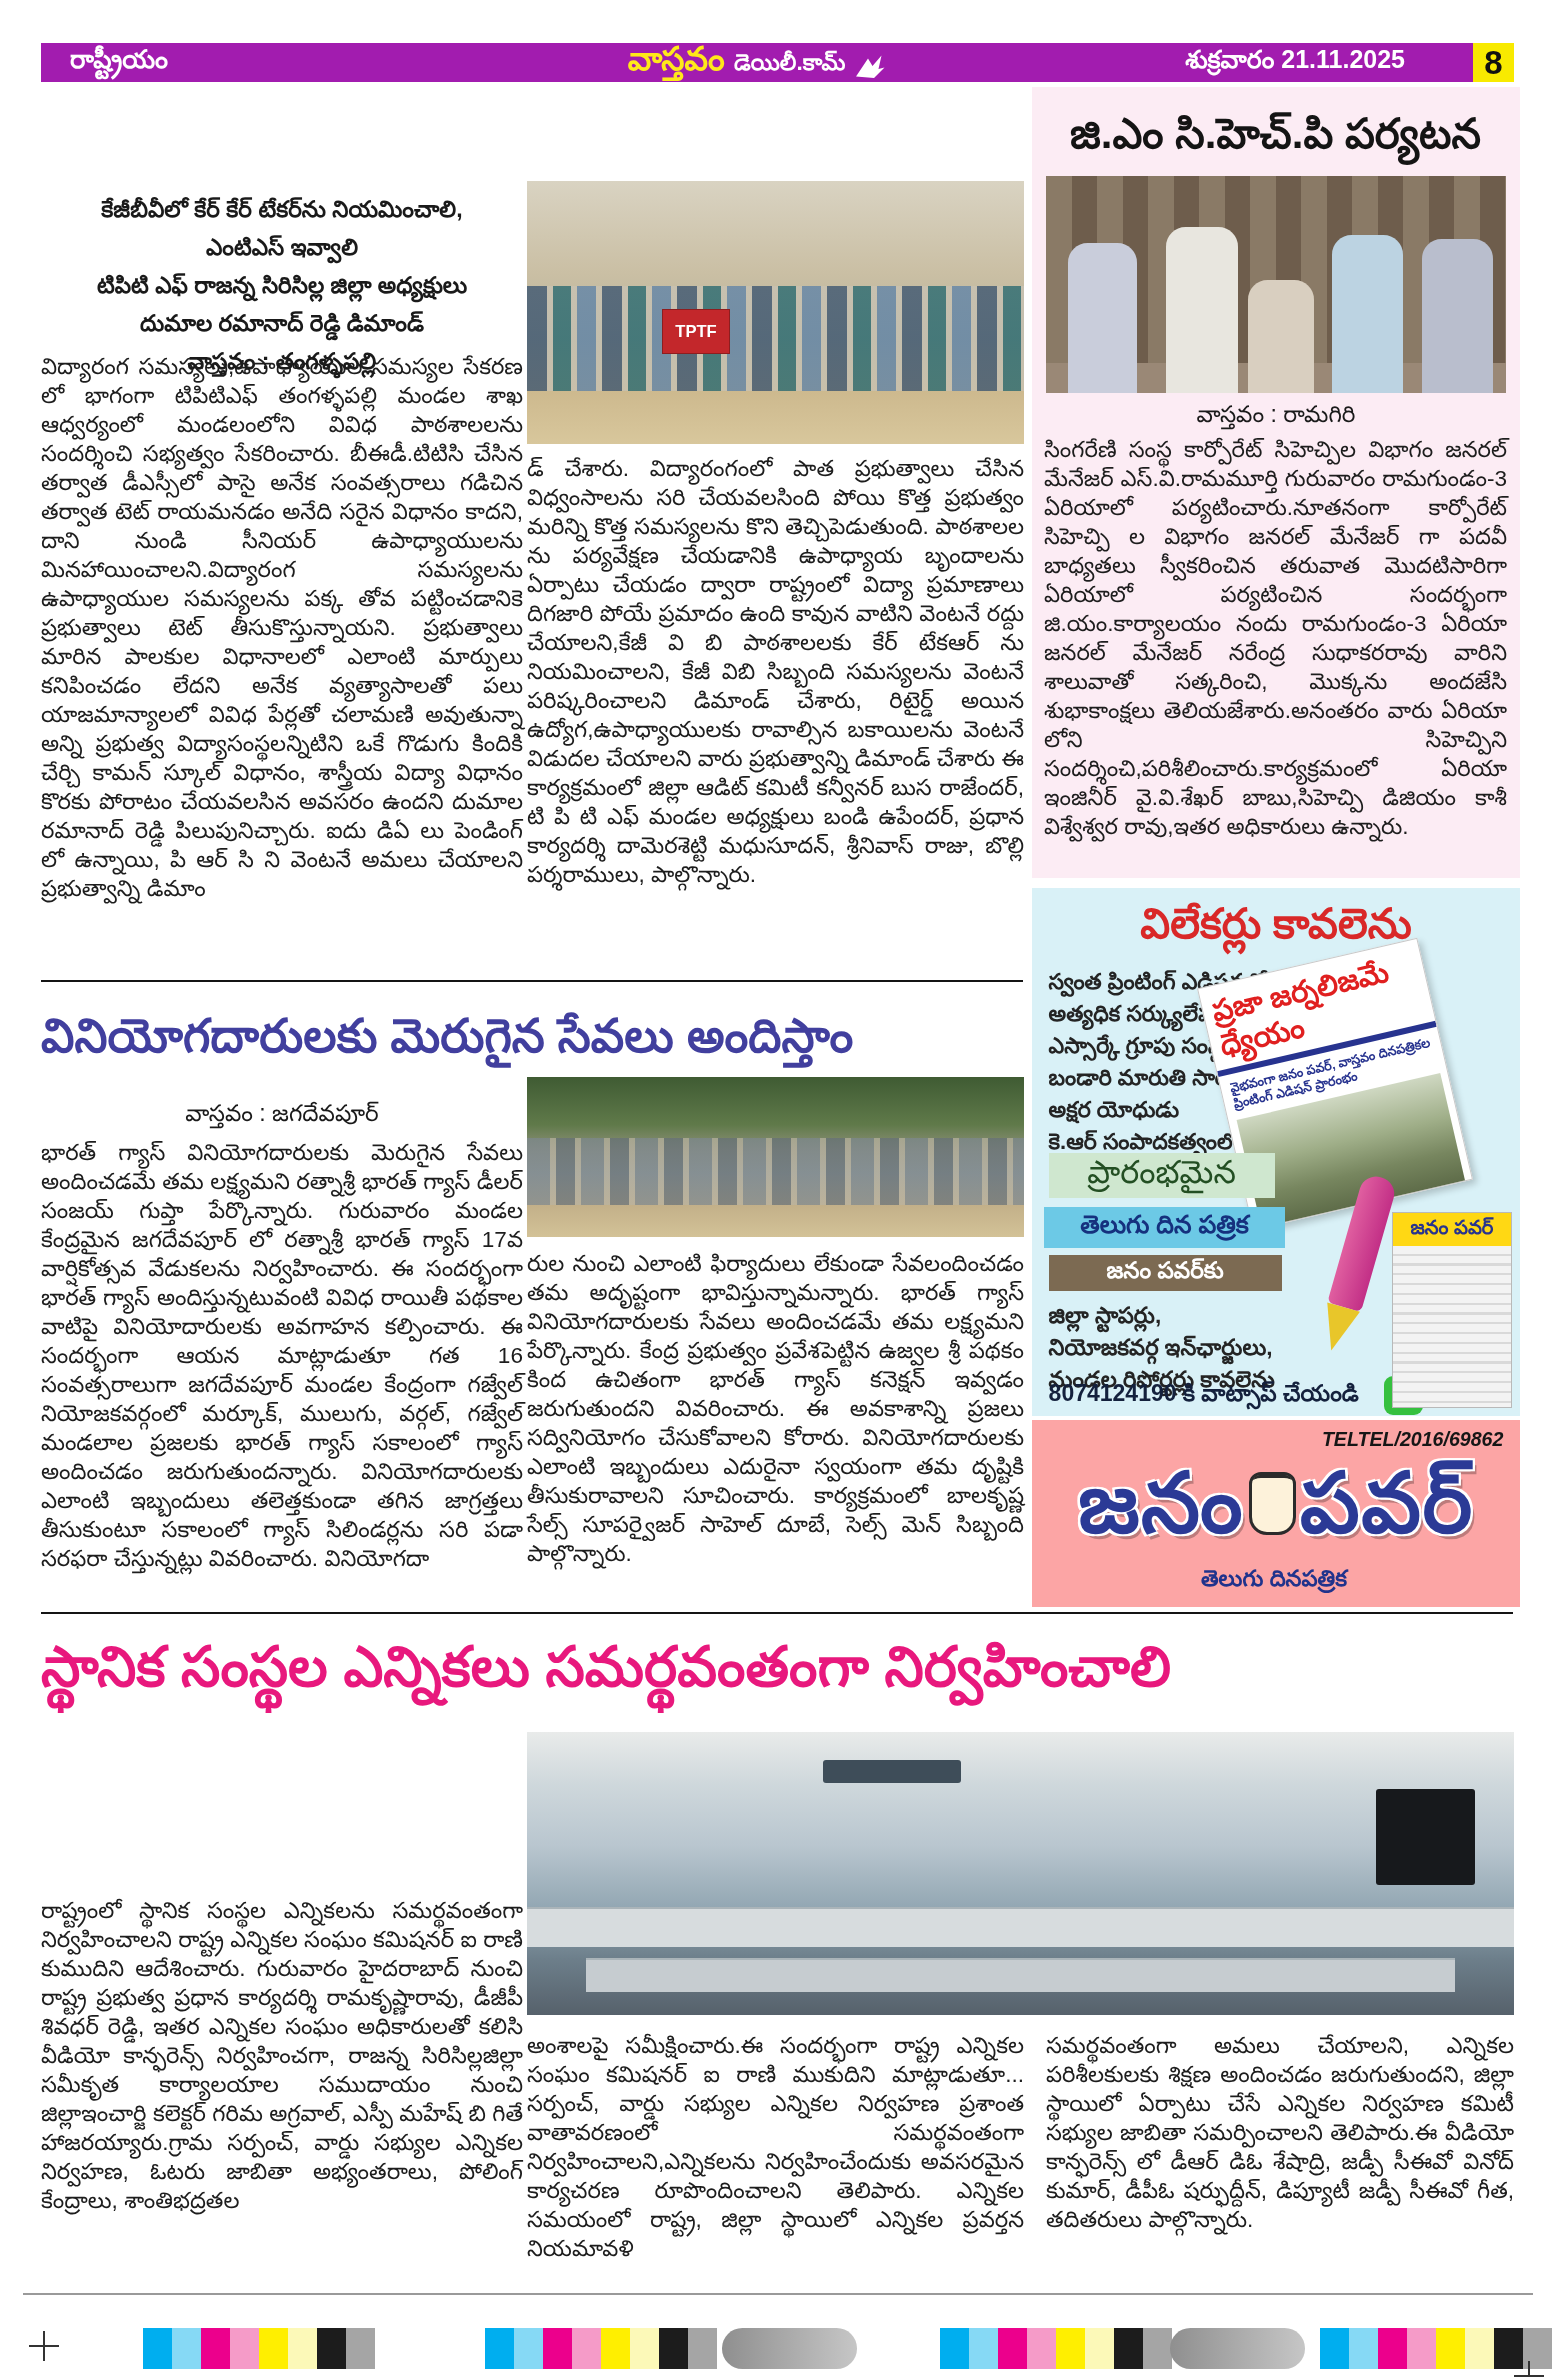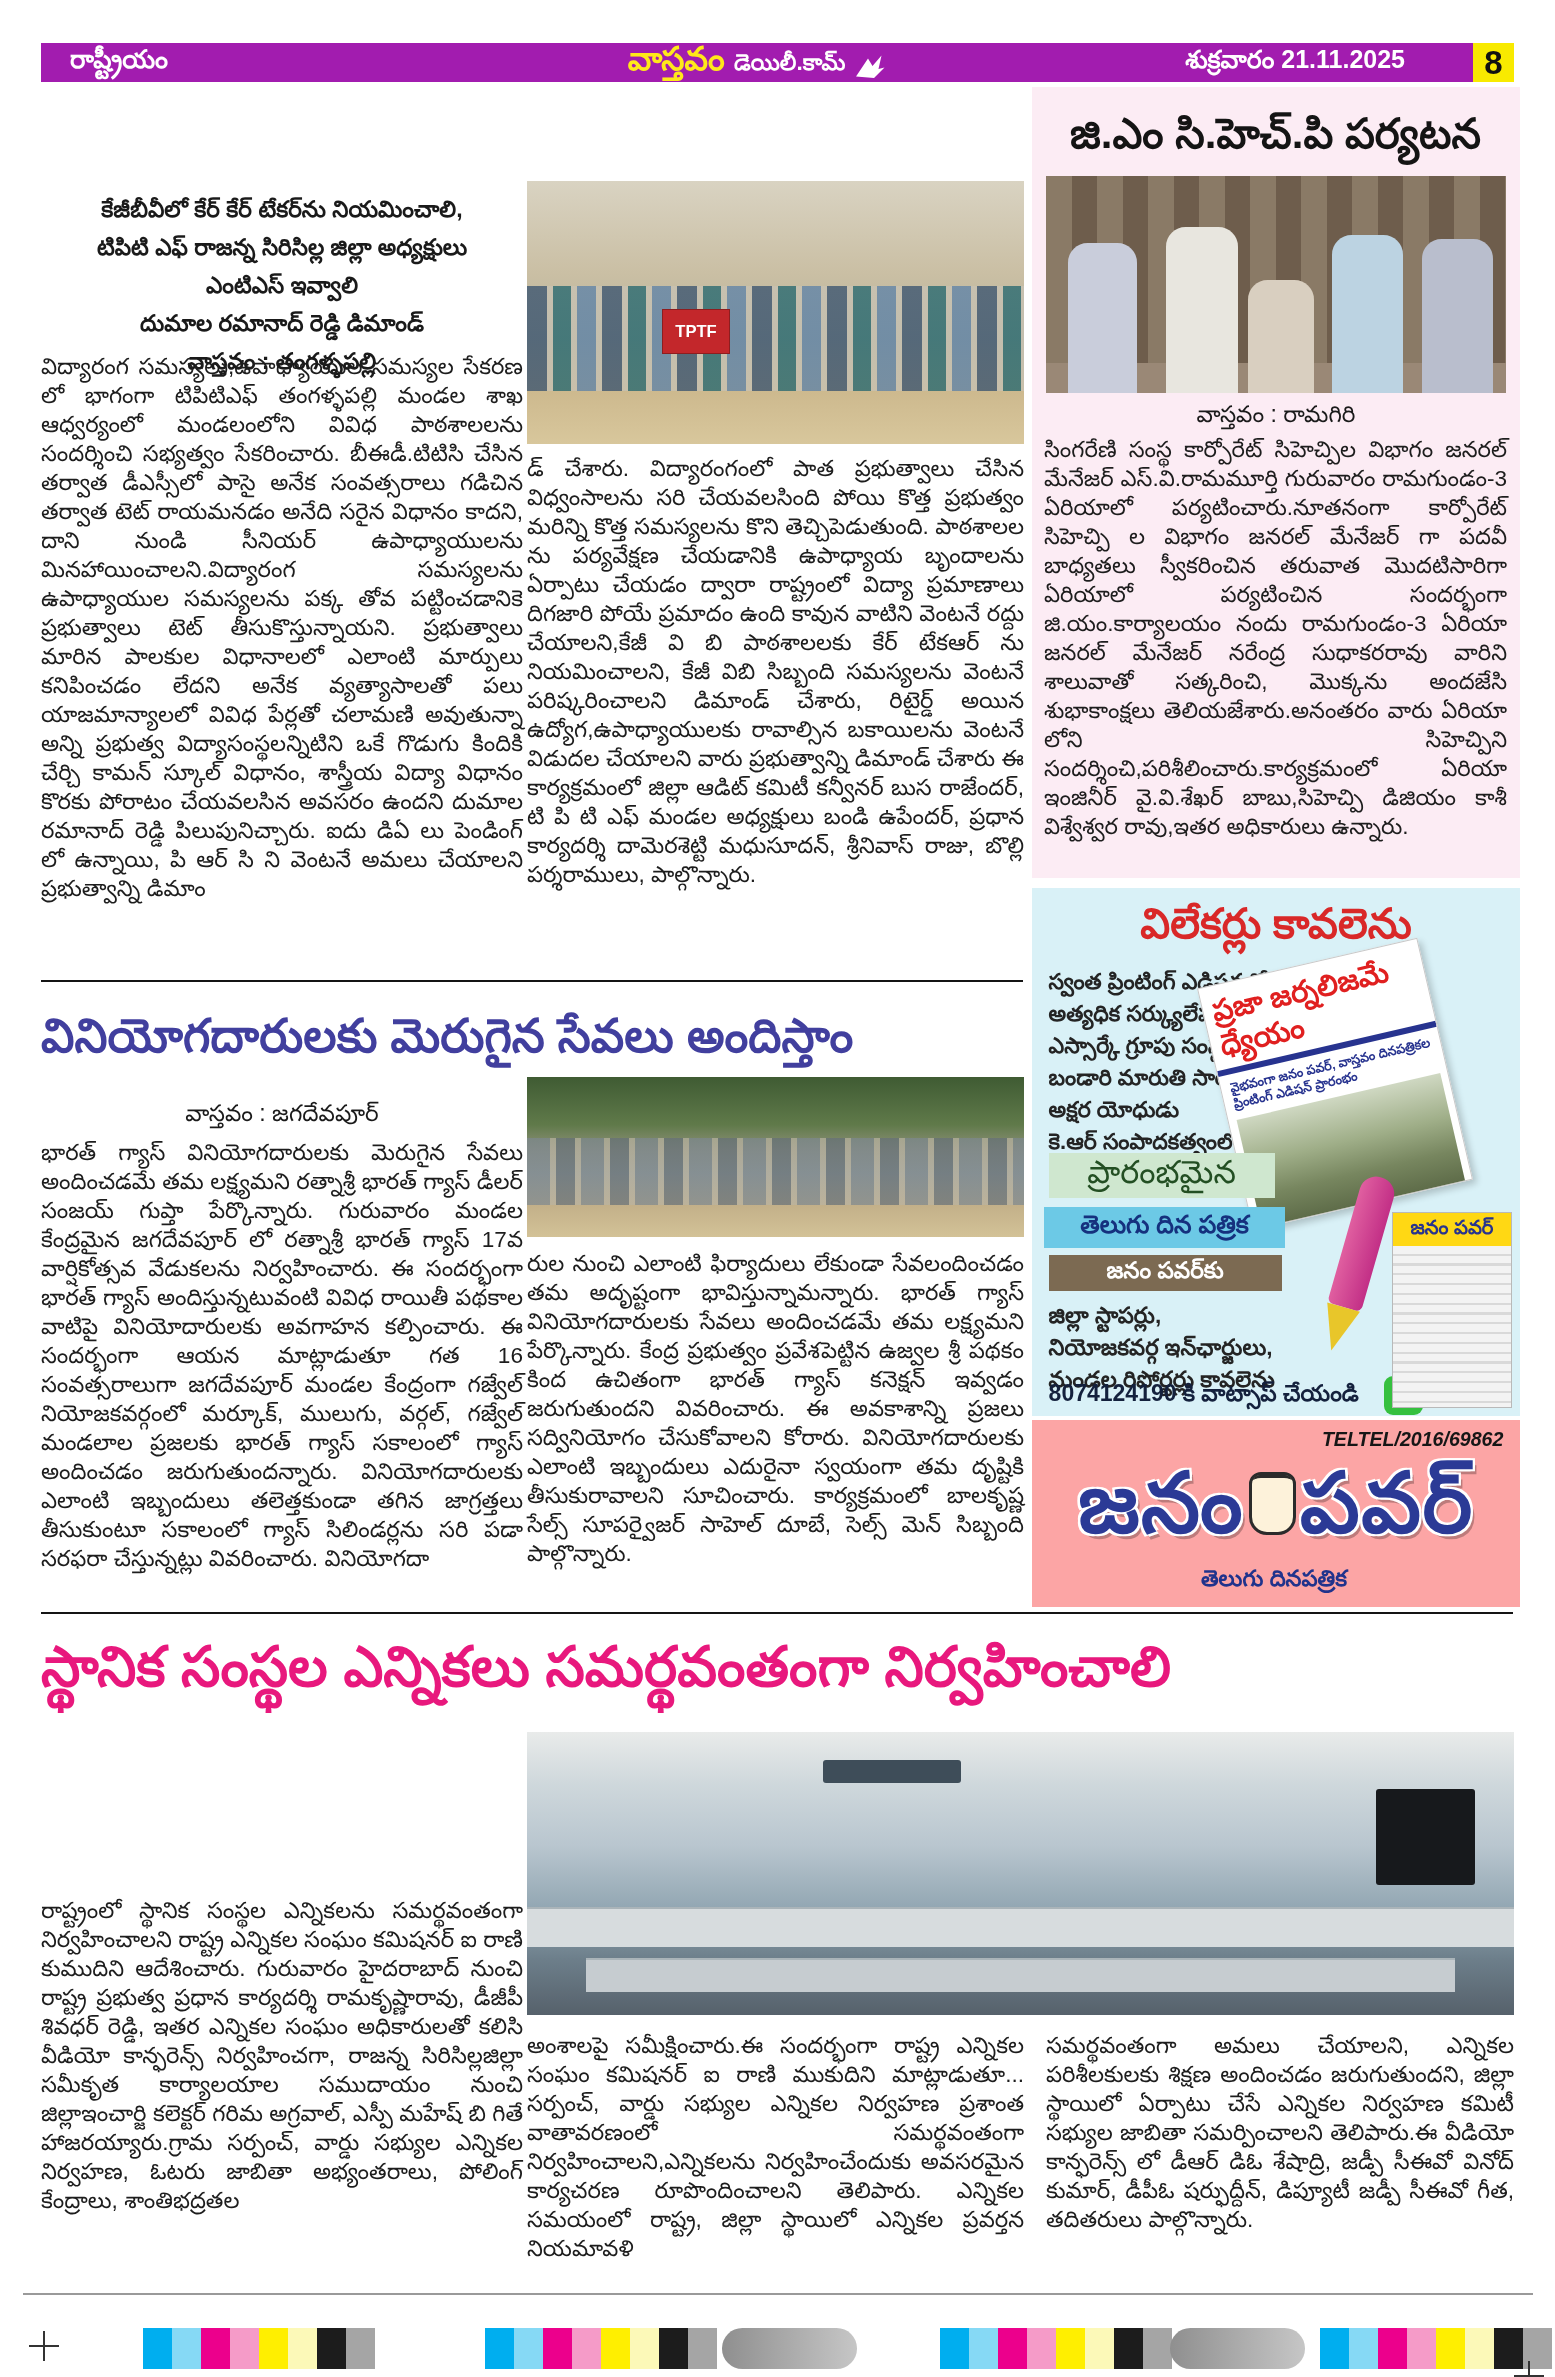--- a/index.html
+++ b/index.html
@@ -106,22 +106,22 @@
         <path d="M4 30 L20 6 L26 16 L38 2 L34 20 L42 18 L28 32 Z" fill="#ffffff"></path>
       </svg>
     </div>
     <div class="mast-date">శుక్రవారం 21.11.2025</div>
   </div>
   <div class="abs pagenum" style="left:1473px; top:43px; width:41px; height:39px;">8</div>
 
 
   <div class="abs" style="left:41px; top:190px; width:482px;">
     <div class="intro-line">కేజీబీవీలో కేర్ కేర్ టేకర్‌ను నియమించాలి,</div>
+    <div class="intro-line">ఎంటిఎస్ ఇవ్వాలి</div>
     <div class="intro-line">టిపిటి ఎఫ్ రాజన్న సిరిసిల్ల జిల్లా అధ్యక్షులు</div>
-    <div class="intro-line">ఎంటిఎస్ ఇవ్వాలి</div>
     <div class="intro-line">దుమాల రమానాద్ రెడ్డి డిమాండ్</div>
     <div class="intro-line">వాస్తవం : తంగళ్ళపల్లి</div>
   </div>
 
   <div class="abs photo photo-tet" style="left:527px; top:181px; width:497px; height:263px;">
     <div class="people"></div>
     <div class="banner" style="left:135px; top:128px; width:68px; height:45px;">TPTF</div>
   </div>
 
   <div class="abs body-txt" style="left:41px; top:352px; width:482px; height:596px;">విద్యారంగ సమస్యలు,ఉపాధ్యాయుల సమస్యల సేకరణ లో భాగంగా టిపిటిఎఫ్ తంగళ్ళపల్లి మండల శాఖ ఆధ్వర్యంలో మండలంలోని వివిధ పాఠశాలలను సందర్శించి సభ్యత్వం సేకరించారు. బీఈడీ.టిటిసి చేసిన తర్వాత డీఎస్సీలో పాసై అనేక సంవత్సరాలు గడిచిన తర్వాత టెట్ రాయమనడం అనేది సరైన విధానం కాదని, దాని నుండి సీనియర్ ఉపాధ్యాయులను మినహాయించాలని.విద్యారంగ సమస్యలను ఉపాధ్యాయుల సమస్యలను పక్క తోవ పట్టించడానికె ప్రభుత్వాలు టెట్ తీసుకొస్తున్నాయని. ప్రభుత్వాలు మారిన పాలకుల విధానాలలో ఎలాంటి మార్పులు కనిపించడం లేదని అనేక వ్యత్యాసాలతో పలు యాజమాన్యాలలో వివిధ పేర్లతో చలామణి అవుతున్నా అన్ని ప్రభుత్వ విద్యాసంస్థలన్నిటిని ఒకే గొడుగు కిందికి చేర్చి కామన్ స్కూల్ విధానం, శాస్త్రీయ విద్యా విధానం కొరకు పోరాటం చేయవలసిన అవసరం ఉందని దుమాల రమానాద్ రెడ్డి పిలుపునిచ్చారు. ఐదు డిఏ లు పెండింగ్ లో ఉన్నాయి, పి ఆర్ సి ని వెంటనే అమలు చేయాలని ప్రభుత్వాన్ని డిమాం</div>

